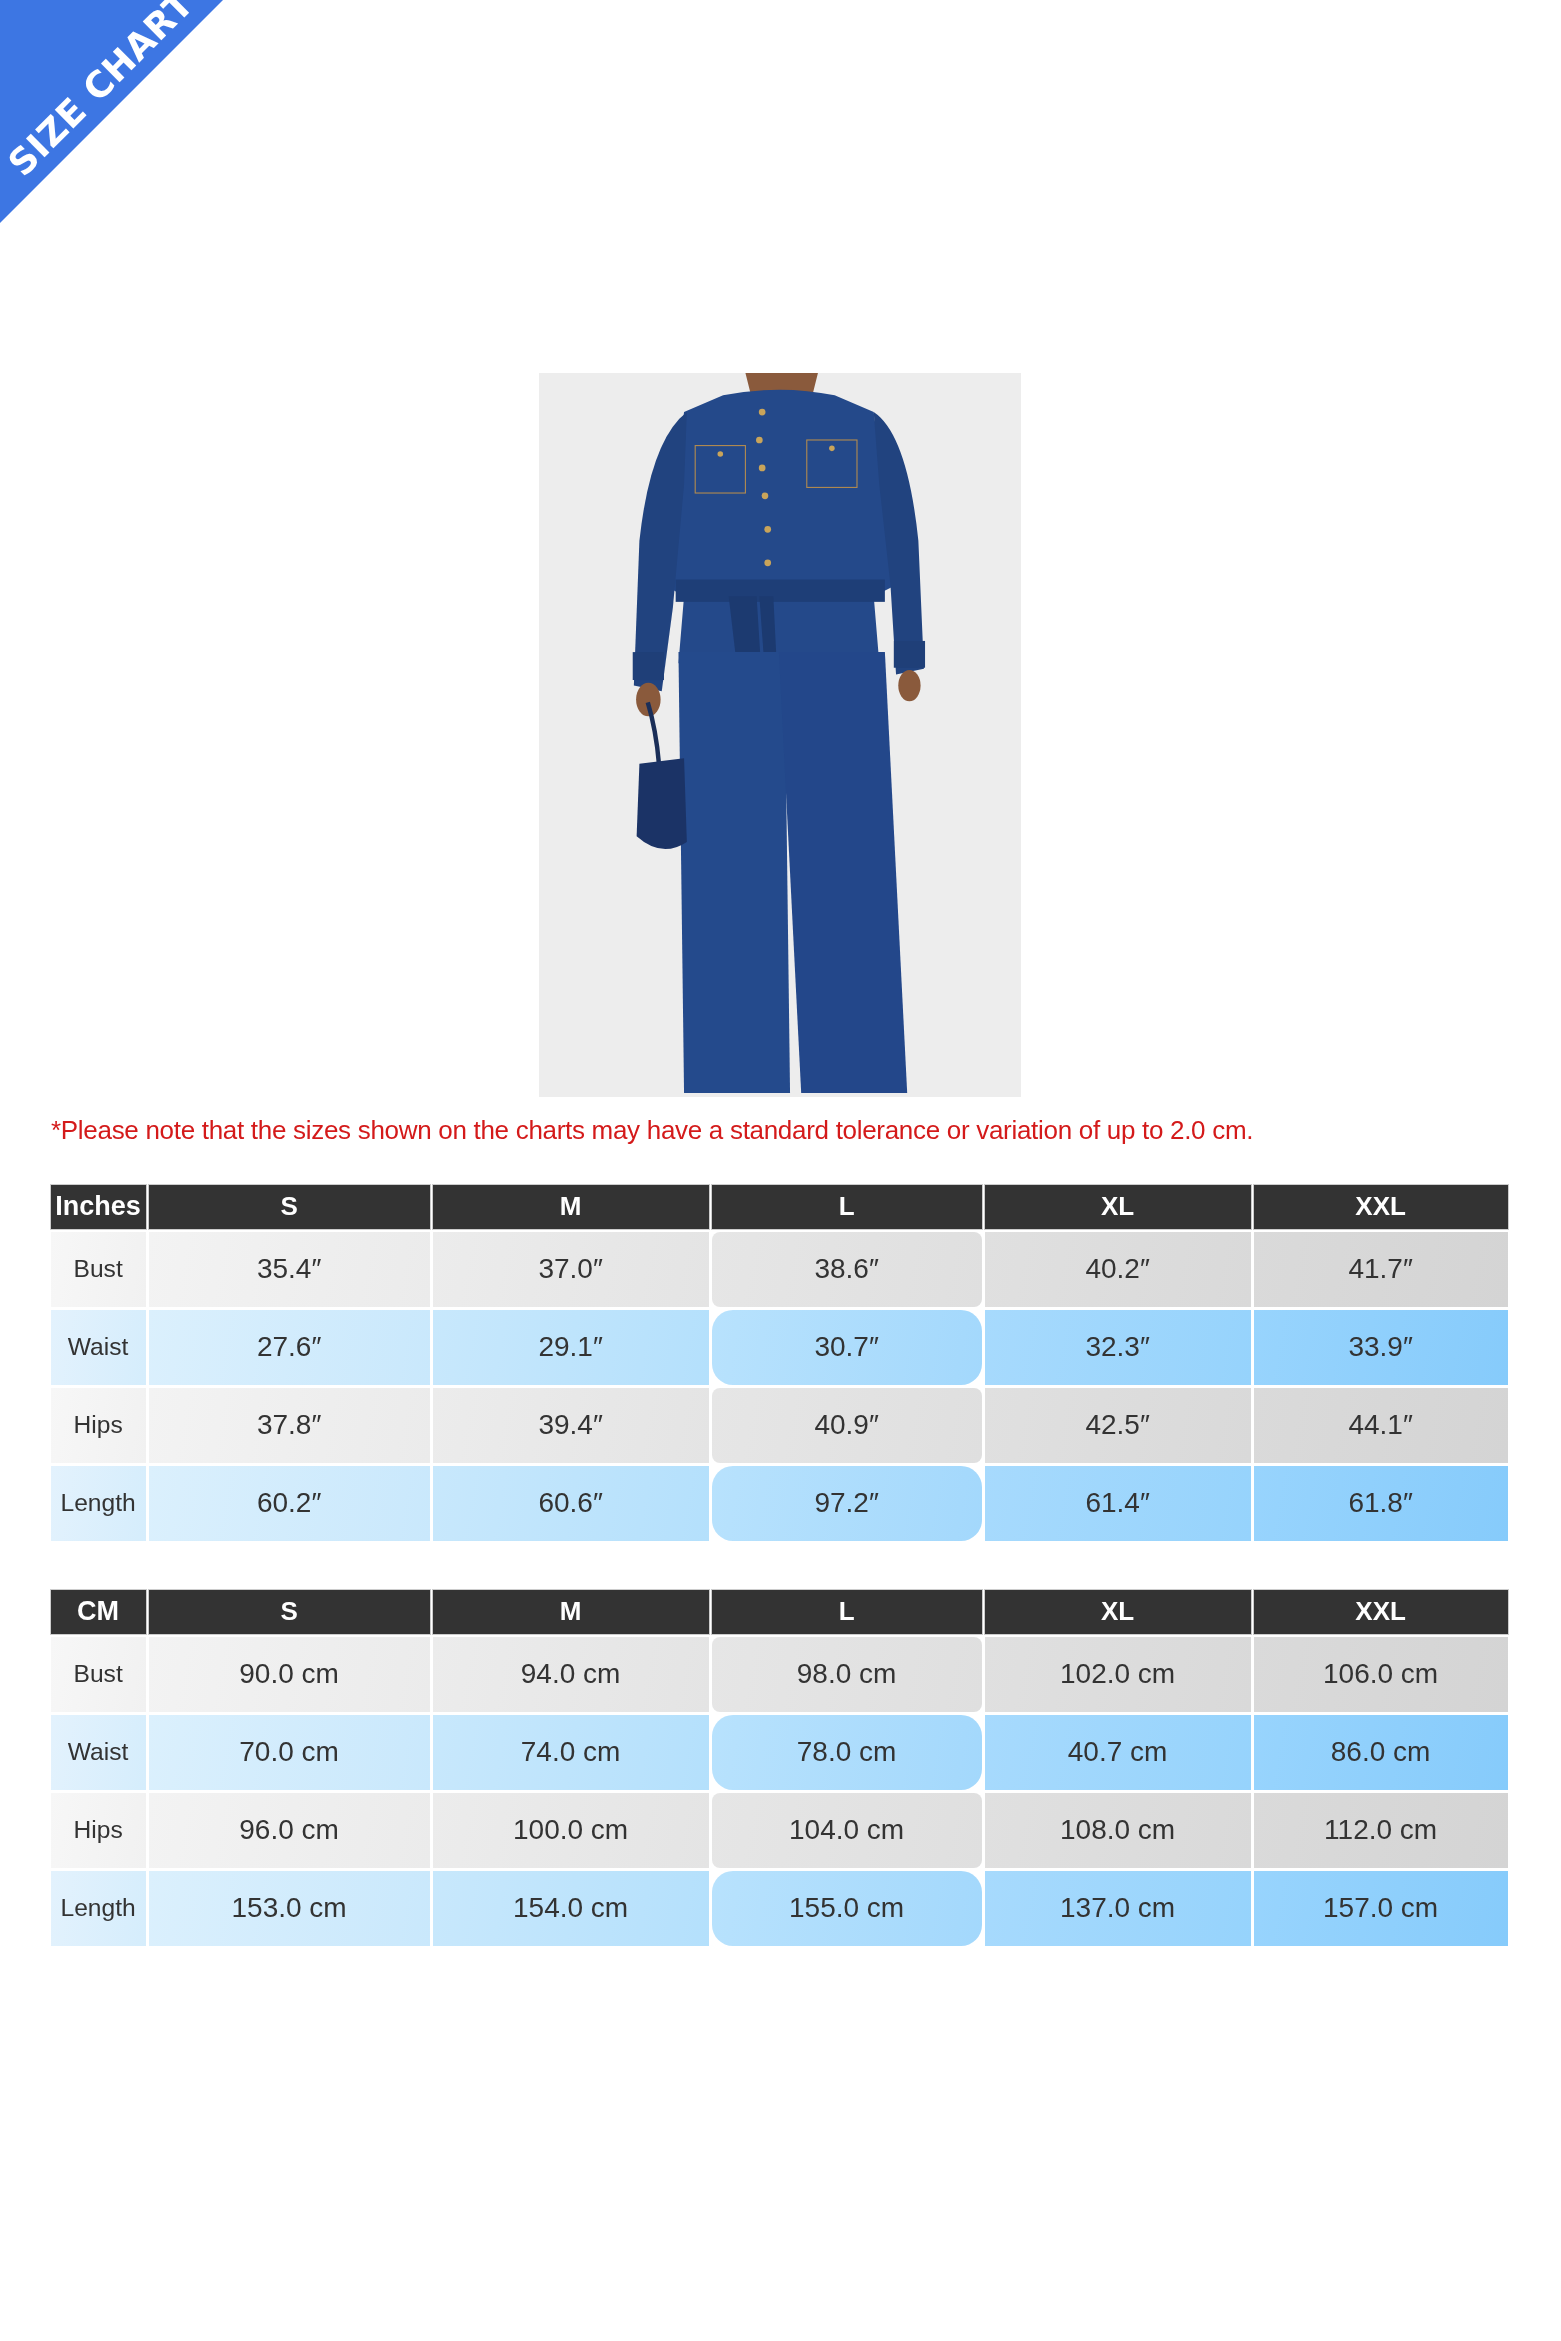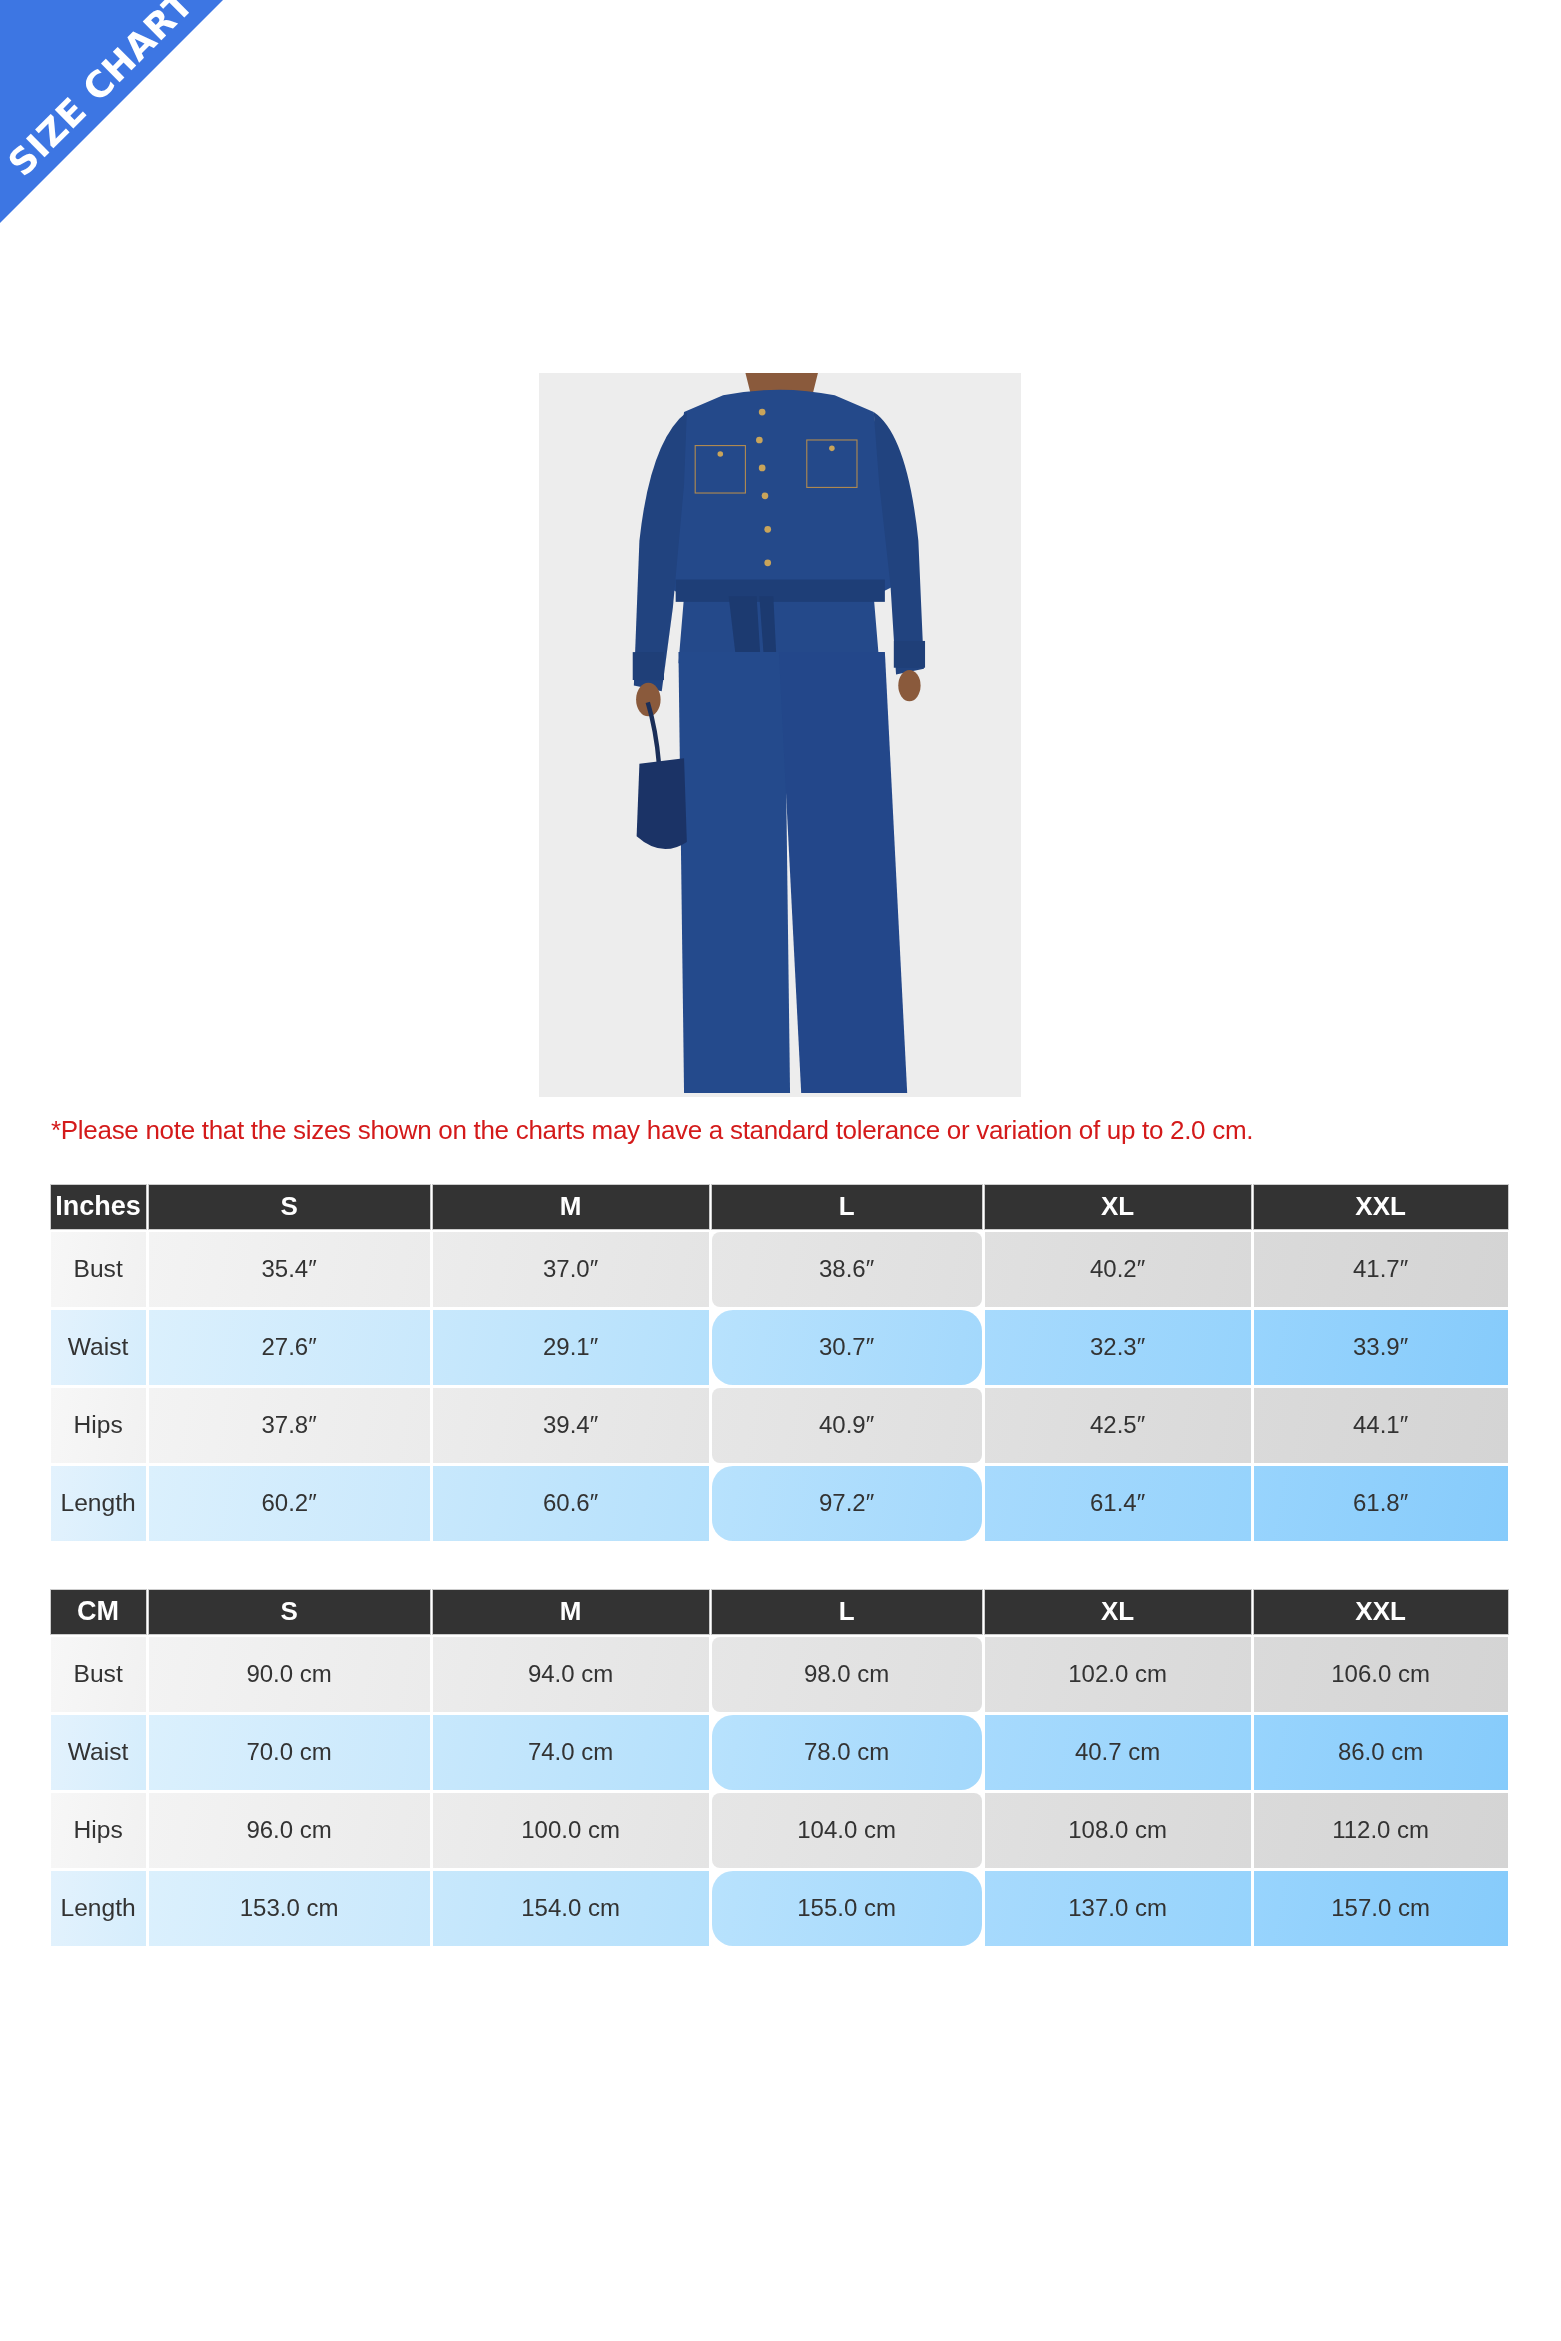--- a/index.html
+++ b/index.html
@@ -75,21 +75,21 @@
     color: #ffffff;
     font-weight: 700;
     font-size: 26px;
     height: 44px;
     outline: 1.1px solid #cccccc;
     font-family: "Liberation Sans", sans-serif;
   }
   .size-table th.corner { font-size: 27px; }
   .size-table td {
     height: 75px;
-    font-size: 24px;
+    font-size: 28px;
     color: #333333;
     font-family: "Liberation Sans", sans-serif;
   }
   .size-table td.label {
     font-size: 24.6px;
   }
   
   .row-gray td { background: linear-gradient(100deg, #f6f6f6, #ececec); }
   .row-gray td.c1 { background: linear-gradient(100deg, #f3f3f3, #ebebeb); }
   .row-gray td.c2 { background: linear-gradient(100deg, #ececec, #e4e4e4); }

